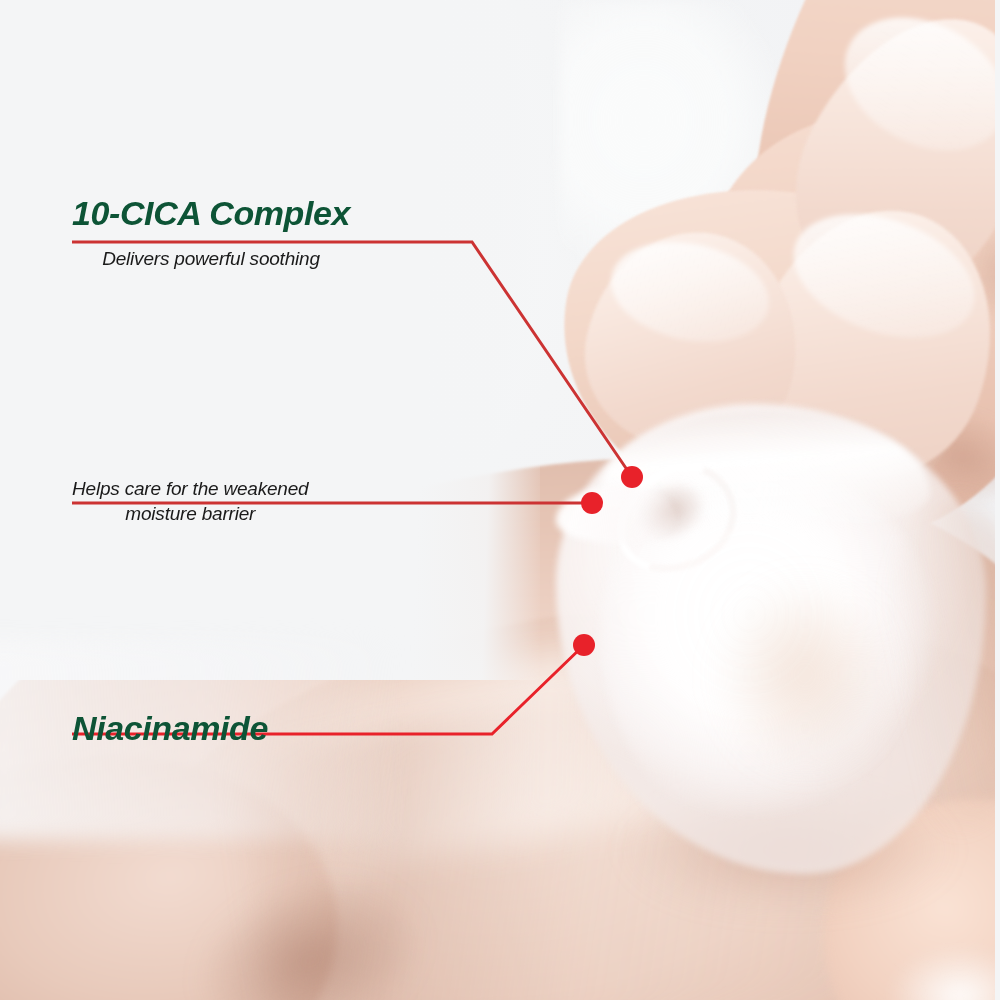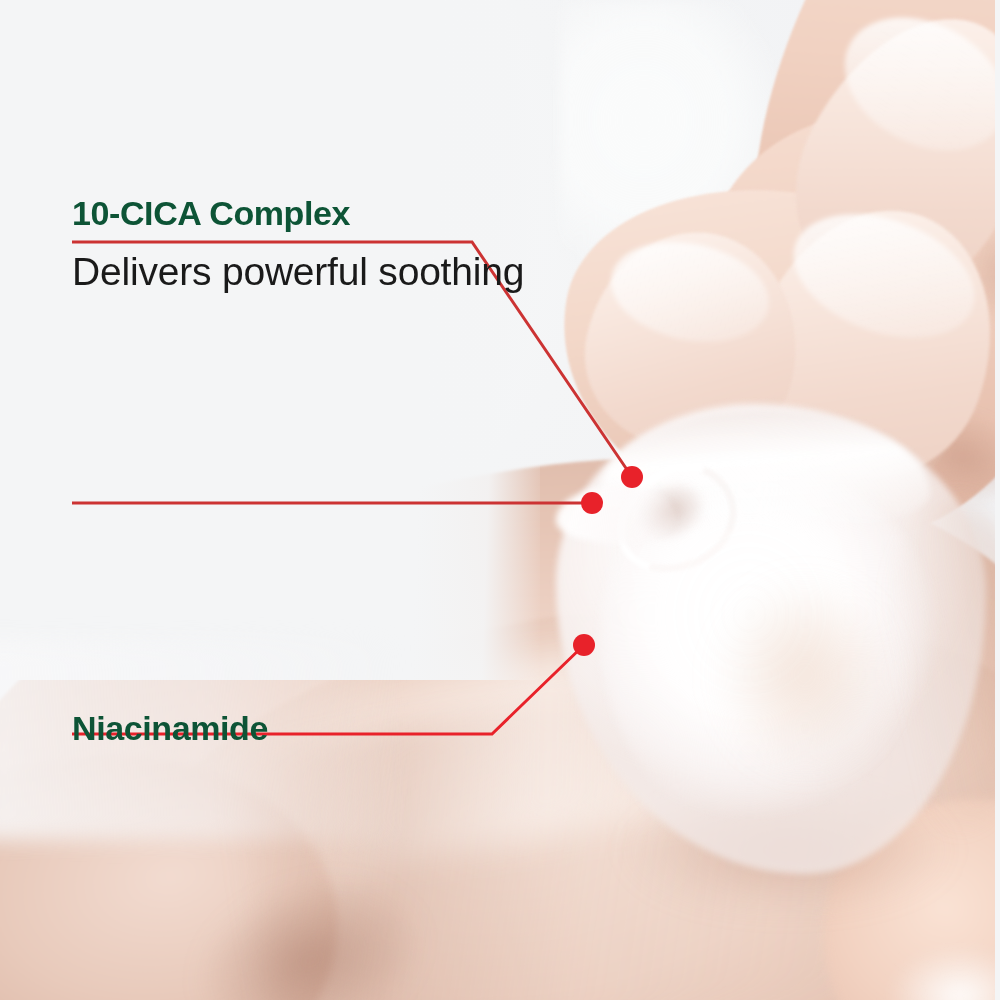--- a/index.html
+++ b/index.html
@@ -9,20 +9,21 @@
   }
   body {
     font-family: "Liberation Sans", sans-serif;
     background: #f4f5f6;
   }
   #stage {
     position: relative;
     width: 995px; height: 1000px;
     background: #eab308;
     overflow: hidden;
+    font-style: italic;
   }
 
   
   #photo {
     position: absolute;
     inset: 0;
     overflow: hidden;
   }
   .ph { position: absolute; }
 
@@ -260,21 +261,21 @@
     margin: 0;
     font-size: 34px;
     font-weight: 700;
     letter-spacing: -0.4px;
     color: #0d5436;
     line-height: 1.04;
     white-space: nowrap;
   }
   .feature-body {
     margin: 0;
-    font-size: 39px;
+    font-size: 19px;
     font-weight: 300;
     color: #1a1a1a;
     line-height: 1.30;
     letter-spacing: -0.2px;
     text-align: center;
   }
   .feature-body span { display: block; white-space: nowrap; }
 
   #f1 { top: 196px; }
   #f1 .feature-body { margin-top: 16px; }
@@ -343,20 +344,24 @@
   </svg>
 
   <div class="feature" id="f1">
     <h2 class="feature-heading">10-CICA Complex</h2>
     <p class="feature-body">
       <span>Delivers powerful soothing</span>
     </p>
   </div>
 
   <div class="feature" id="f2">
+    <p class="feature-body">
+      <span>Helps care for the weakened</span>
+      <span>moisture barrier</span>
+    </p>
   </div>
 
   <div class="feature" id="f3">
     <h2 class="feature-heading">Niacinamide</h2>
     <p class="feature-body">
     </p>
   </div>
 
 </div>
 

